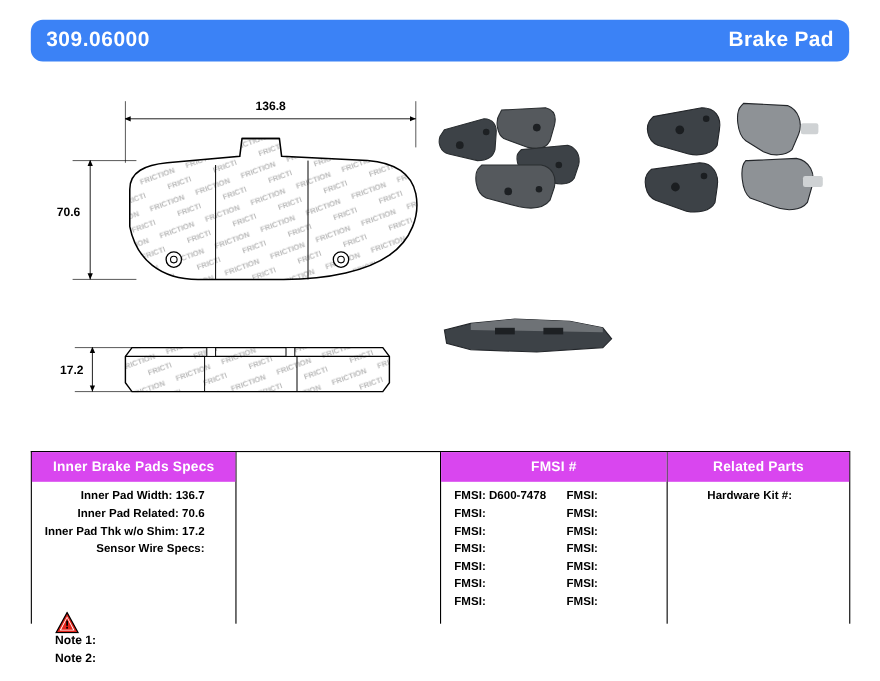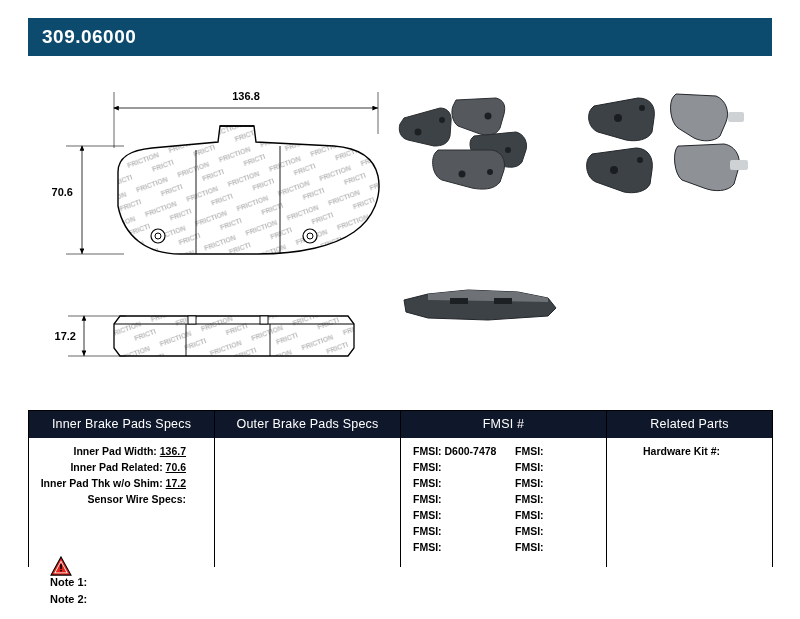--- a/index.html
+++ b/index.html
@@ -19,26 +19,27 @@
     overflow: hidden;
   }
 
   
   .header {
     position: absolute;
     left: 28px;
     top: 18px;
     width: 744px;
     height: 38px;
-    background: #0c4a6e;
+    background: #3b82f6;
     display: flex;
     align-items: center;
     justify-content: space-between;
     padding: 0 14px;
     box-sizing: border-box;
+    border-radius: 11px;
   }
   .header .part-number {
     color: #ffffff;
     font-size: 19px;
     font-weight: bold;
     letter-spacing: 0.5px;
   }
   .header .doc-type {
     color: #ffffff;
     font-size: 19px;
@@ -63,41 +64,41 @@
     width: 744px;
     border-top: 1px solid #000;
     border-left: 1px solid #000;
     display: flex;
   }
   .col {
     border-right: 1px solid #000;
     box-sizing: border-box;
   }
   .col-head {
-    background: #0f172a;
+    background: #d946ef;
     color: #fff;
     font-size: 12.5px;
-    font-weight: normal;
+    font-weight: bold;
     text-align: center;
     padding: 6px 2px 7px 2px;
     letter-spacing: 0.2px;
   }
   .col-body {
     padding: 7px 6px 10px 6px;
     min-height: 118px;
     box-sizing: border-box;
   }
   .spec-line {
     font-size: 10.5px;
     font-weight: bold;
     margin-bottom: 4px;
     white-space: nowrap;
   }
   .spec-line .lbl { }
-  .spec-line .val { font-weight: bold; text-decoration: underline; }
+  .spec-line .val { font-weight: bold; }
 
   .col1 { width: 186px; }
   .col2 { width: 186px; }
   .col3 { width: 206px; }
   .col4 { width: 166px; }
 
   .col1 .col-body, .col2 .col-body { text-align: right; padding-right: 28px; }
 
   .fmsi-row {
     display: flex;
@@ -134,20 +135,21 @@
     fill: #b9b9b9;
   }
 </style>
 </head>
 <body>
 
 <div id="page">
 
   <div class="header">
     <span class="part-number">309.06000</span>
+    <span class="doc-type">Brake Pad</span>
   </div>
 
   <div class="drawing-area">
 
     <svg width="360" height="250" viewBox="0 0 360 250" style="position:absolute;left:20px;top:10px;">
       <defs>
         <pattern id="hatch" width="44" height="26" patternUnits="userSpaceOnUse" patternTransform="rotate(-20)">
           <text class="hatch-text" x="0" y="10">FRICTION</text>
           <text class="hatch-text" x="22" y="22">FRICTION</text>
         </pattern>
@@ -277,21 +279,20 @@
           <span class="val">17.2</span>
         </div>
         <div class="spec-line">
           <span class="lbl">Sensor Wire Specs:</span>
           <span class="val"></span>
         </div>
       </div>
     </div>
 
     <div class="col col2">
-      <div class="col-head">Outer Brake Pads Specs</div>
     </div>
 
     <div class="col col3">
       <div class="col-head">FMSI #</div>
       <div class="col-body">
         <div class="fmsi-row">
           <span class="c-left"><span>FMSI:</span> <span>D600-7478</span></span>
           <span class="c-right"><span>FMSI:</span> <span></span></span>
         </div>
         <div class="fmsi-row">

